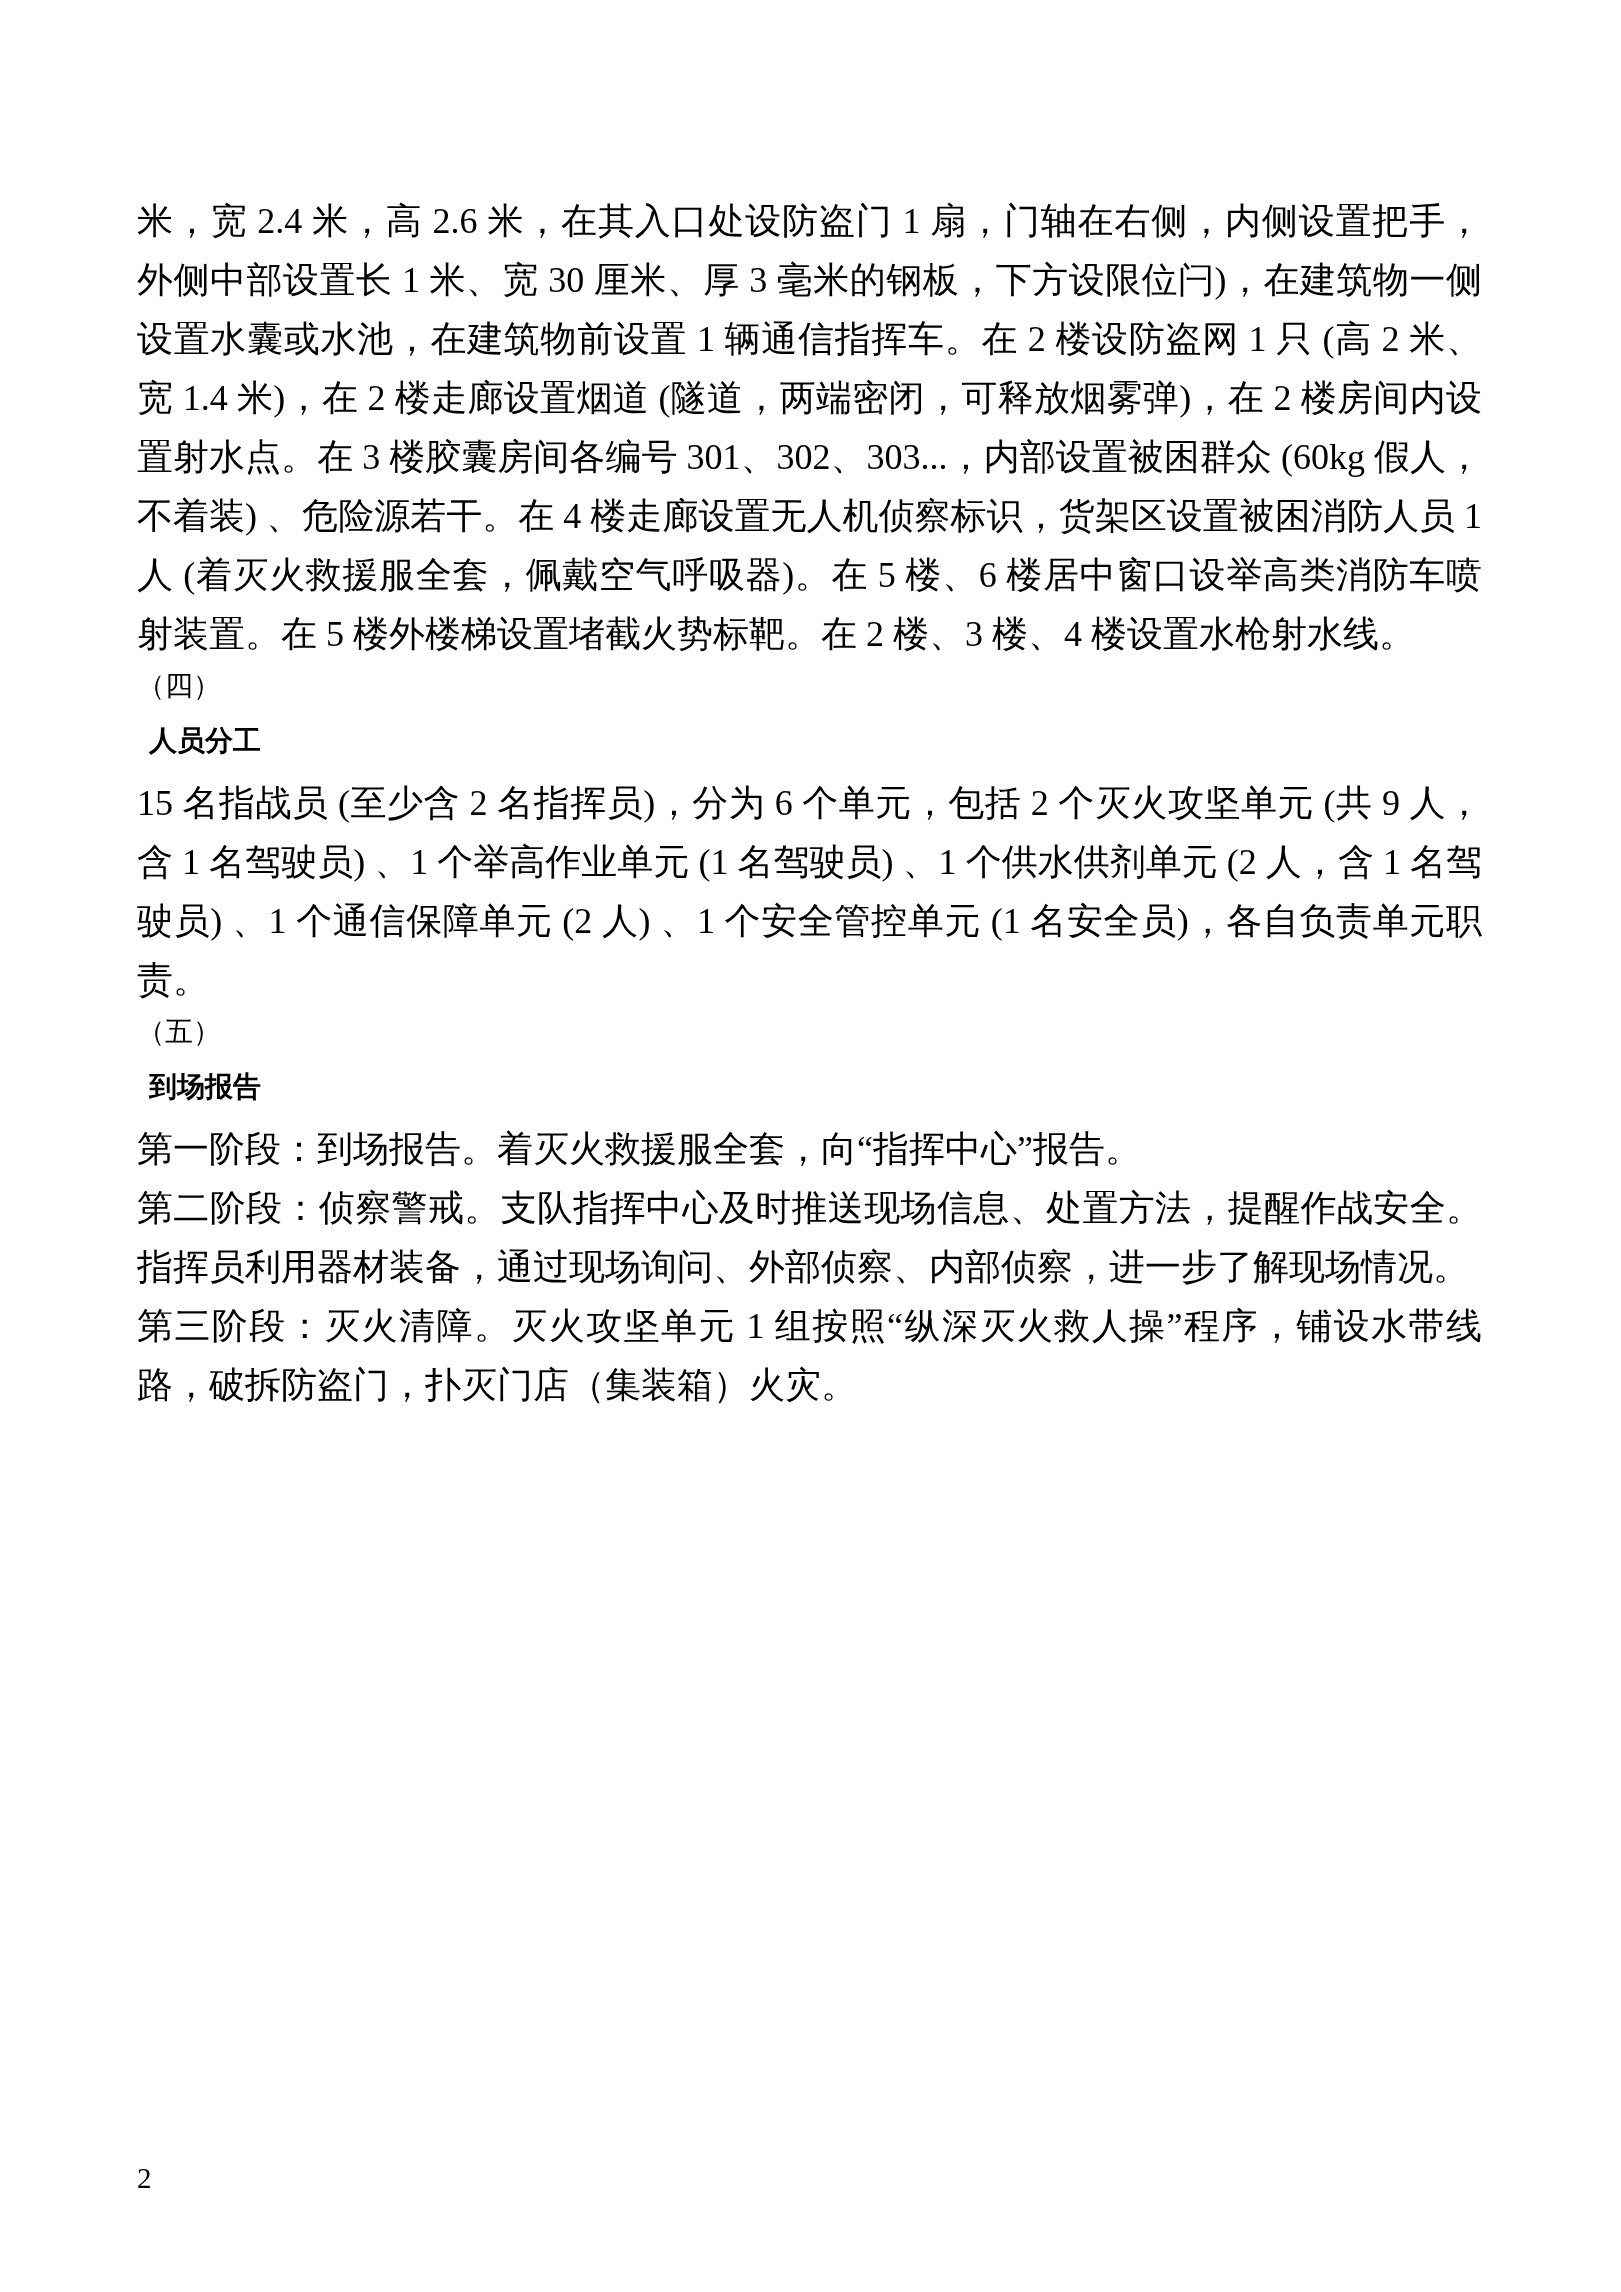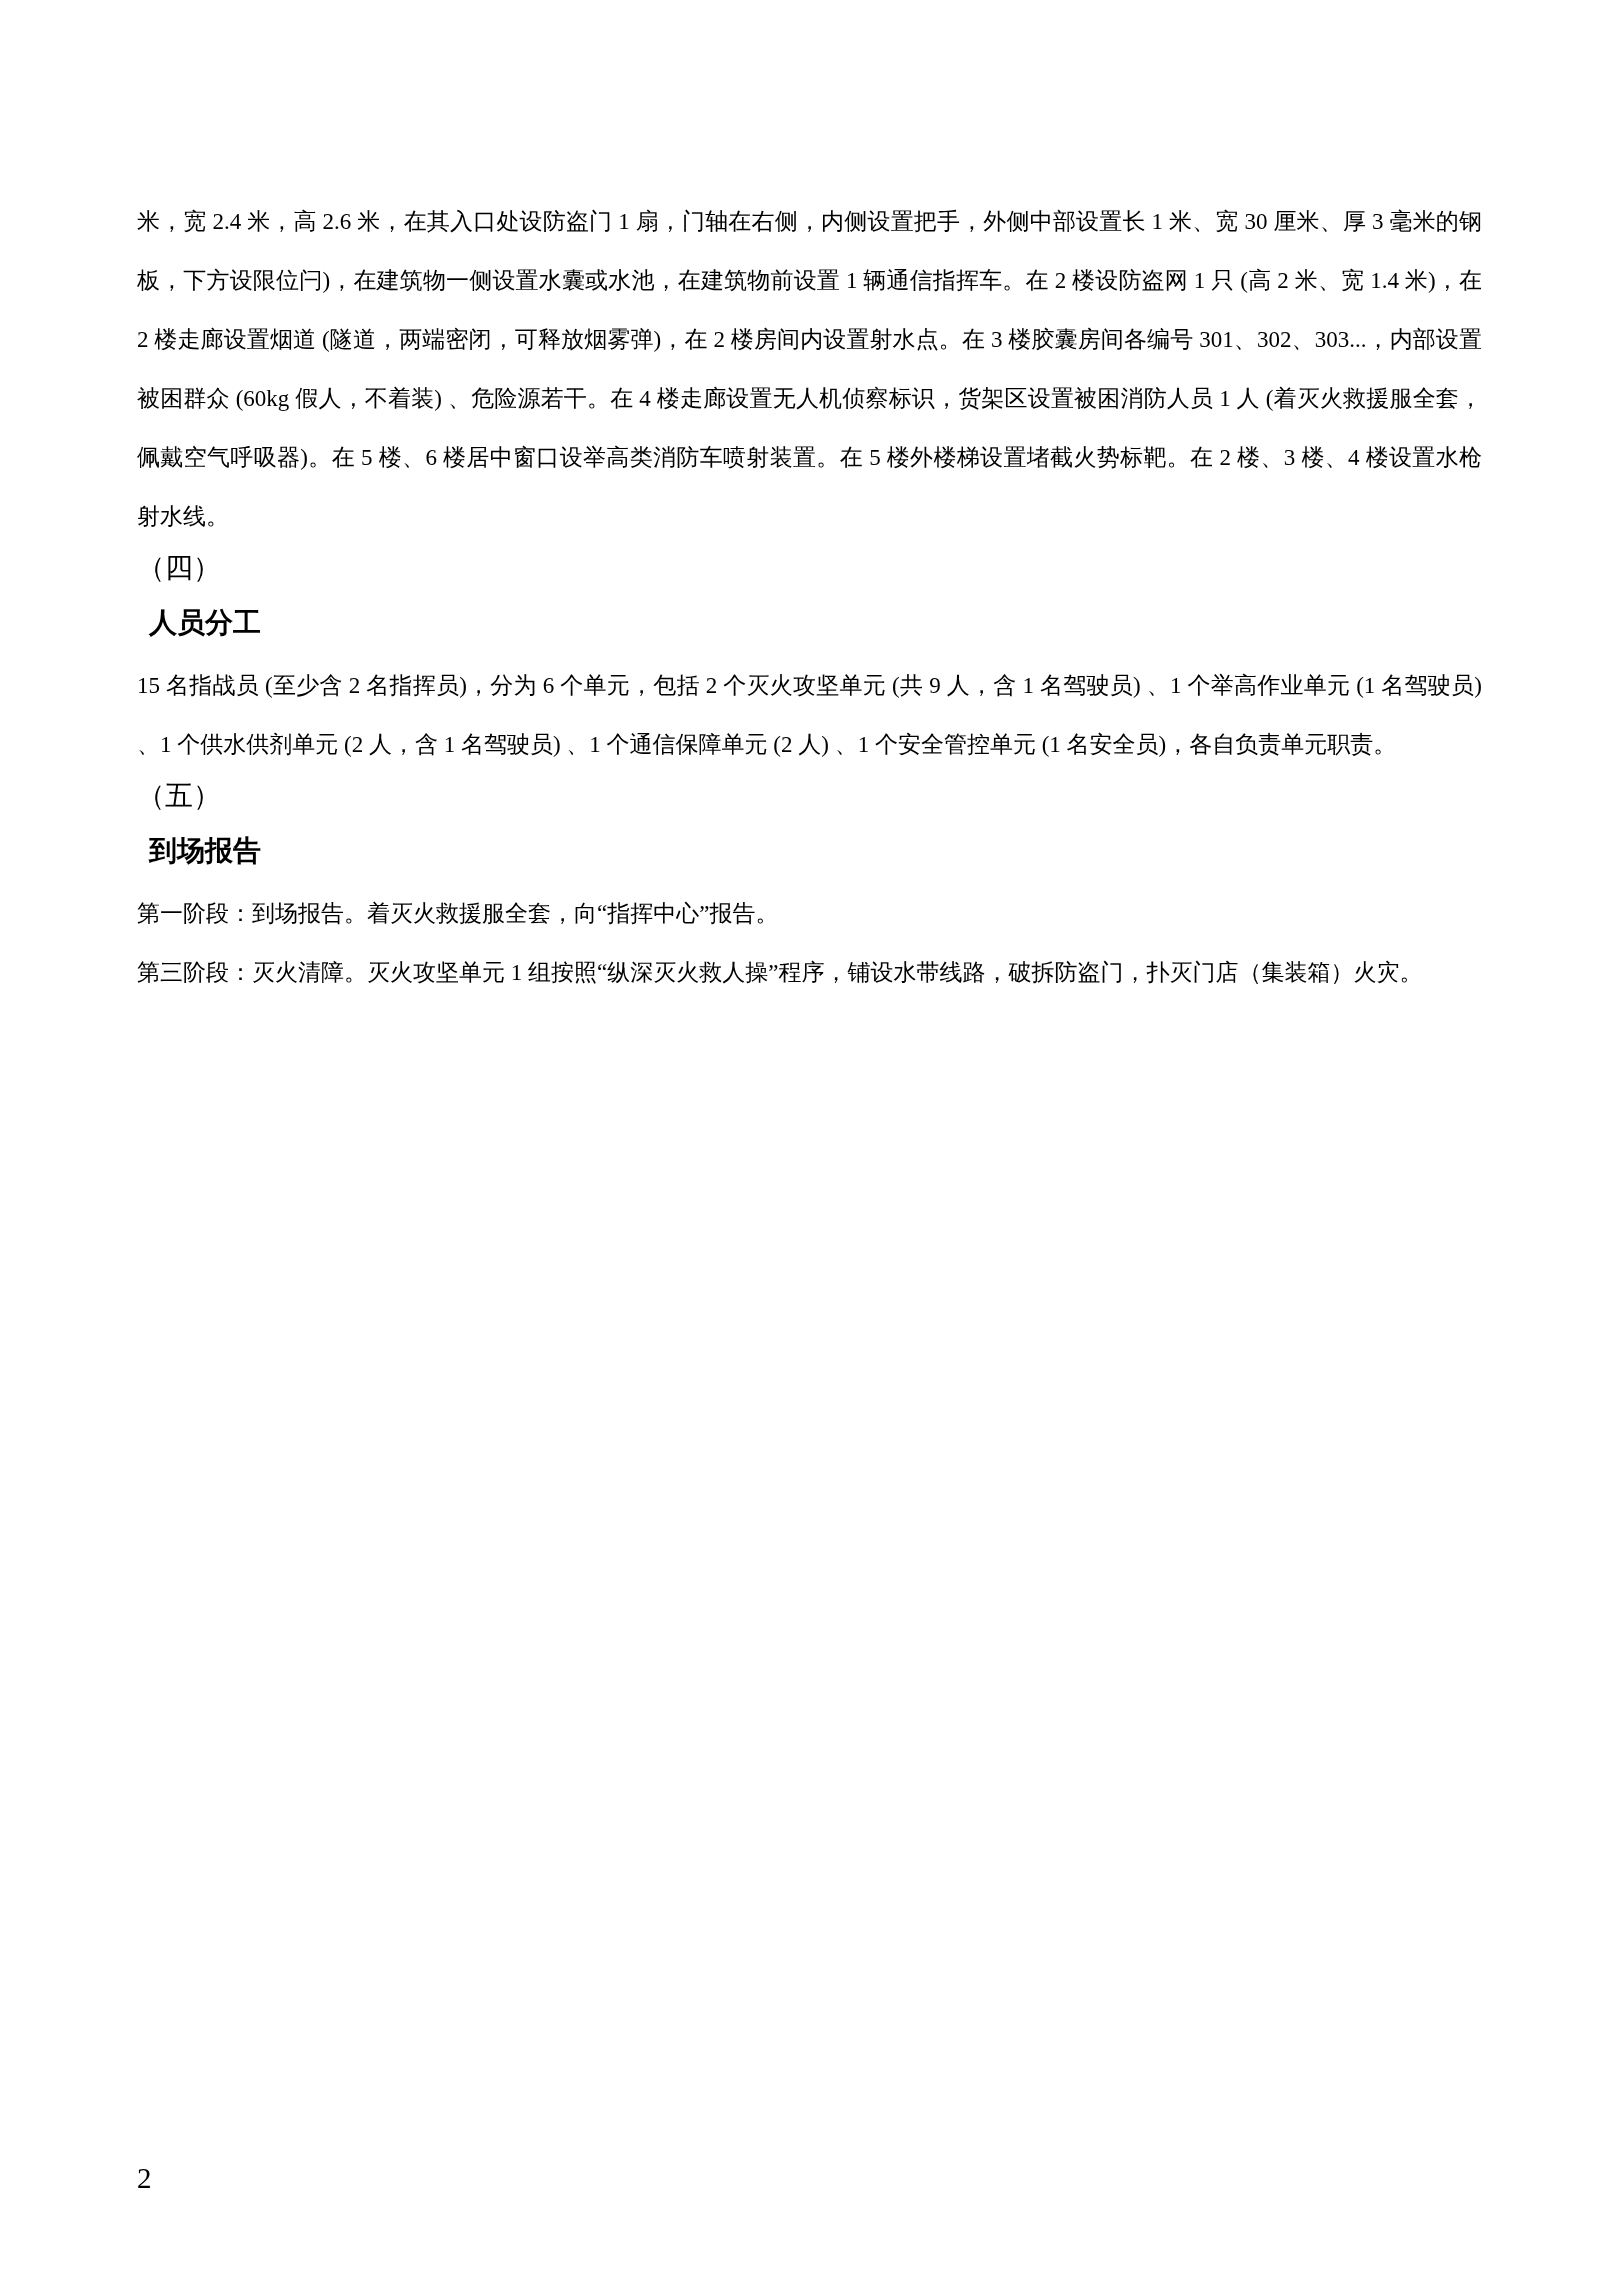--- a/index.html
+++ b/index.html
@@ -17,21 +17,21 @@
     color: #000000;
   }
   .content {
     position: absolute;
     left: 137px;
     right: 139px;
     top: 192px;
   }
   .body-para {
     margin: 0;
-    font-size: 23px;
+    font-size: 36px;
     line-height: 59px;
     text-align: justify;
     text-justify: inter-ideograph;
     word-break: break-all;
   }
   .section-label {
     margin: 0;
     font-size: 28px;
     line-height: 43px;
     font-weight: normal;
@@ -66,20 +66,21 @@
     <p class="section-title">人员分工</p>
 
     <p class="body-para">15 名指战员 (至少含 2 名指挥员)，分为 6 个单元，包括 2 个灭火攻坚单元 (共 9 人，含 1 名驾驶员) 、1 个举高作业单元 (1 名驾驶员) 、1 个供水供剂单元 (2 人，含 1 名驾驶员) 、1 个通信保障单元 (2 人) 、1 个安全管控单元 (1 名安全员)，各自负责单元职责。</p>
 
     <p class="section-label">（五）</p>
 
     <p class="section-title">到场报告</p>
 
     <div id="stages">
         <p class="body-para stage"><strong>第一阶段：到场报告。</strong><span>着灭火救援服全套，向“指挥中心”报告。</span></p>
+        <p class="body-para stage"><strong>第二阶段：侦察警戒。</strong><span>支队指挥中心及时推送现场信息、处置方法，提醒作战安全。指挥员利用器材装备，通过现场询问、外部侦察、内部侦察，进一步了解现场情况。</span></p>
         <p class="body-para stage"><strong>第三阶段：灭火清障。</strong><span>灭火攻坚单元 1 组按照“纵深灭火救人操”程序，铺设水带线路，破拆防盗门，扑灭门店（集装箱）火灾。</span></p>
       </div>
 
   </div>
 
   <div class="page-number">2</div>
 </div>
 
 
 </body></html>

